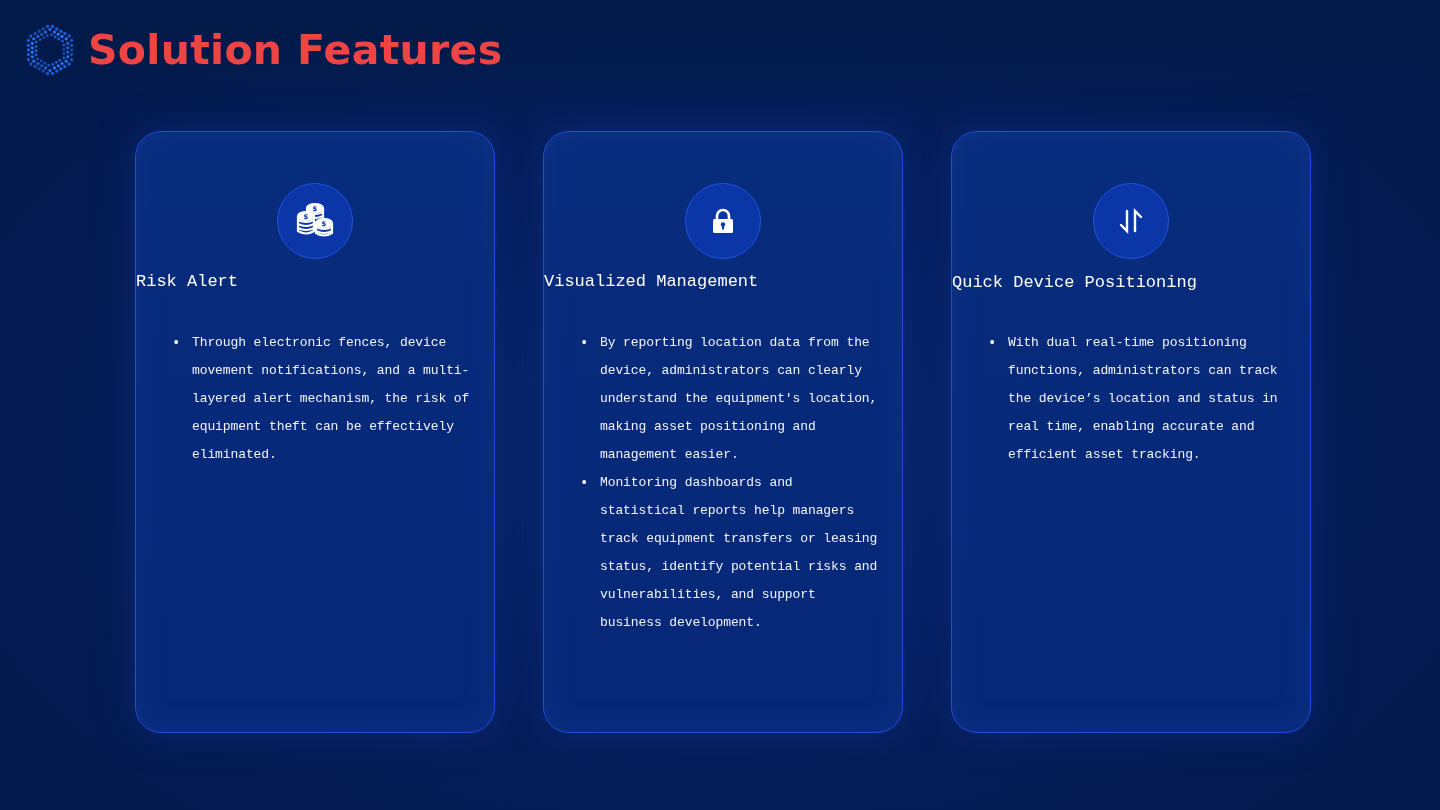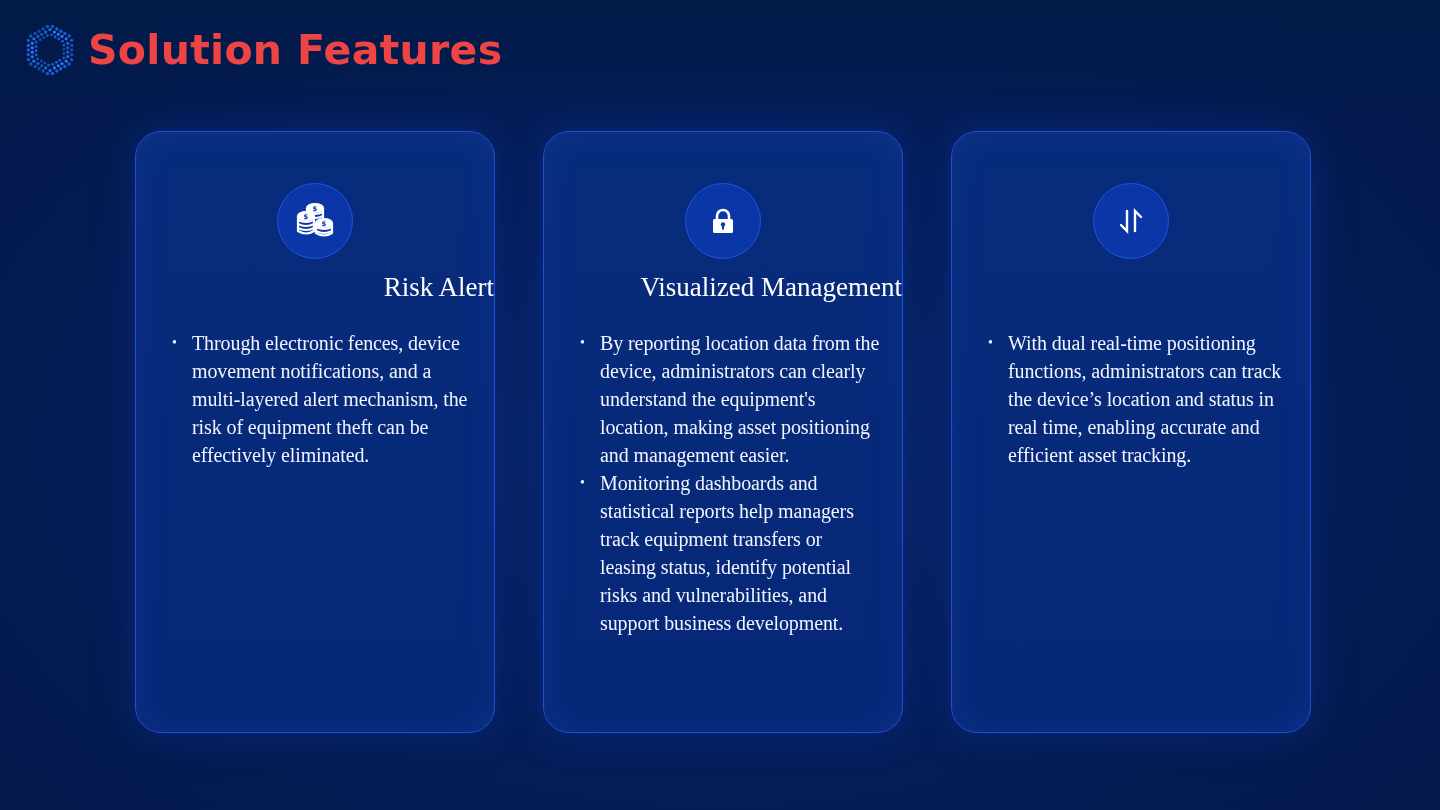--- a/index.html
+++ b/index.html
@@ -31,31 +31,31 @@
     }
     .card-1 { left: 135px; }
     .card-2 { left: 543px; }
     .card-3 { left: 951px; }
     .icon-circle {
       position: absolute; left: 50%; top: 51px; width: 76px; height: 76px; margin-left: -38px;
       border-radius: 50%; background: #0a36a8; border: 1.5px solid #1e55e0;
       box-sizing: border-box; display: flex; align-items: center; justify-content: center;
     }
     .card-title {
-      position: absolute; left: 0; right: 0; top: 140px; text-align: right;
-      color: #ffffff; font-size: 27px; font-family: Liberation Serif, serif;
+      position: absolute; left: 0; right: 0; top: 140px; text-align: left;
+      color: #ffffff; font-size: 17px; font-family: Liberation Mono, monospace;
     }
     .card-3 .card-title { top: 141px; }
     .bullets {
       position: absolute; left: 56px; right: 20px; top: 197px;
       margin: 0; padding: 0; list-style: none;
     }
     .bullets li {
-      position: relative; color: #f2f5ff; font-size: 20px; line-height: 28px;
-      font-family: Liberation Serif, serif; letter-spacing: -0.1px;
+      position: relative; color: #f2f5ff; font-size: 13px; line-height: 28px;
+      font-family: Liberation Mono, monospace; letter-spacing: -0.1px;
     }
     .bullets li::before {
       content: "•"; position: absolute; left: -20px; top: 0; font-size: 14px; color: #f2f5ff;
     }
   </style>
 </head>
 <body>
 
 <div class="topbar-shade"></div>
 
@@ -185,16 +185,17 @@
   </ul>
 </div>
 
 <div class="card card-3">
   <div class="icon-circle">
     <svg width="28" height="28" viewBox="0 0 28 28" fill="none" stroke="#ffffff" stroke-width="2.4" stroke-linecap="round">
       <path d="M10 4 V24 L4 18"></path>
       <path d="M18 24 V4 L24 10"></path>
     </svg>
   </div>
+  <div class="card-title">Quick Device Positioning</div>
   <ul class="bullets">
     <li>With dual real-time positioning functions, administrators can track the device’s location and status in real time, enabling accurate and efficient asset tracking.</li>
   </ul>
 </div>
 
 </body></html>

